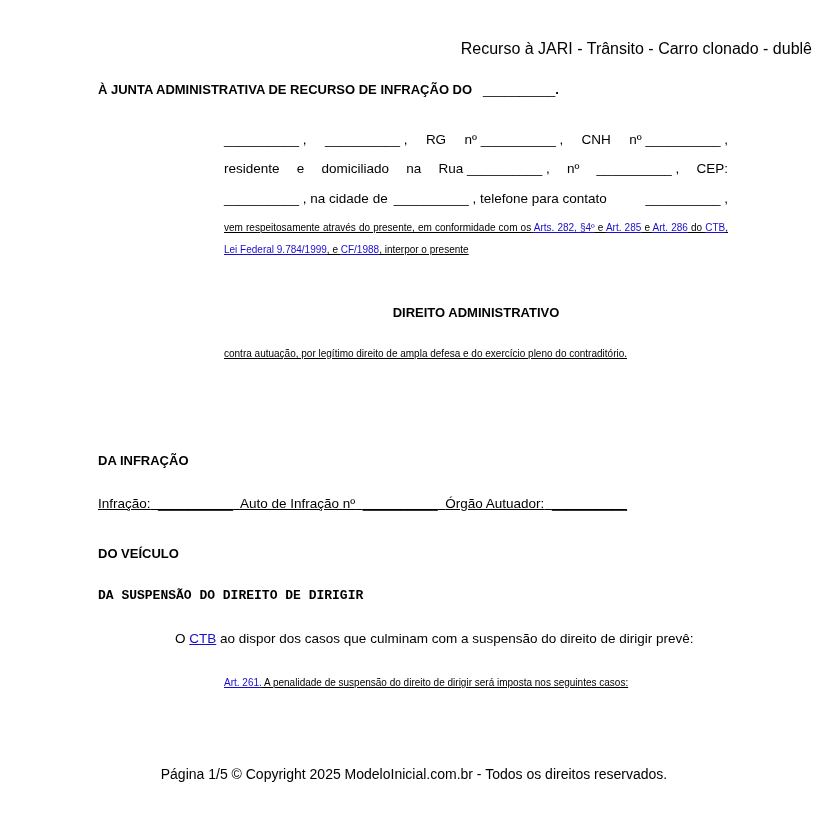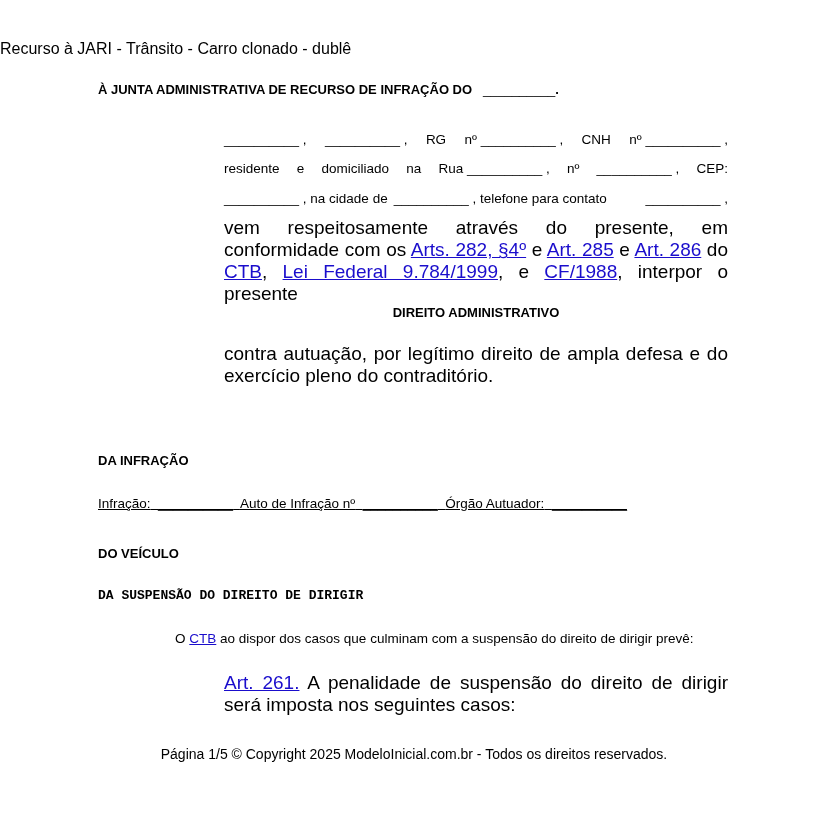--- a/index.html
+++ b/index.html
@@ -1,25 +1,25 @@
 <!DOCTYPE html>
 <html><head>
 <meta charset="utf-8">
 <style>
   html, body { margin: 0; padding: 0; background: #ffffff; }
   body { width: 828px; height: 828px; position: relative; overflow: hidden;
          font-family: "Liberation Sans", sans-serif; color: #000; }
   .abs { position: absolute; white-space: nowrap; }
-  .page-header { top: 40px; left: 0; width: 812px; text-align: left; font-size: 16px; }
+  .page-header { top: 40px; left: 0; width: 812px; text-align: right; font-size: 16px; }
   .bold { font-weight: bold; font-size: 13px; }
   .txt { font-size: 13.5px; }
   a.link { color: #1a0dcc; text-decoration: underline; }
   .justify-line { display: flex; justify-content: space-between; width: 504px; left: 224px; }
-  .para { left: 224px; width: 504px; white-space: normal; text-align: justify; line-height: 22px; font-size: 19px; }
-  .footer { top: 746px; left: 0; width: 828px; text-align: center; font-size: 14px; }
+  .para { left: 224px; width: 504px; white-space: normal; text-align: justify; line-height: 22px; font-size: 10px; text-decoration: underline; }
+  .footer { top: 766px; left: 0; width: 828px; text-align: center; font-size: 14px; }
 </style>
 </head>
 <body>
 
 <div class="abs page-header">Recurso à JARI - Trânsito - Carro clonado - dublê</div>
 
 <div class="abs bold" style="top:82px; left:98px;">
   <span>À JUNTA ADMINISTRATIVA DE RECURSO DE INFRAÇÃO DO</span>&nbsp;&nbsp;
   <span style="font-weight:normal">__________</span><span>.</span>
 </div>

